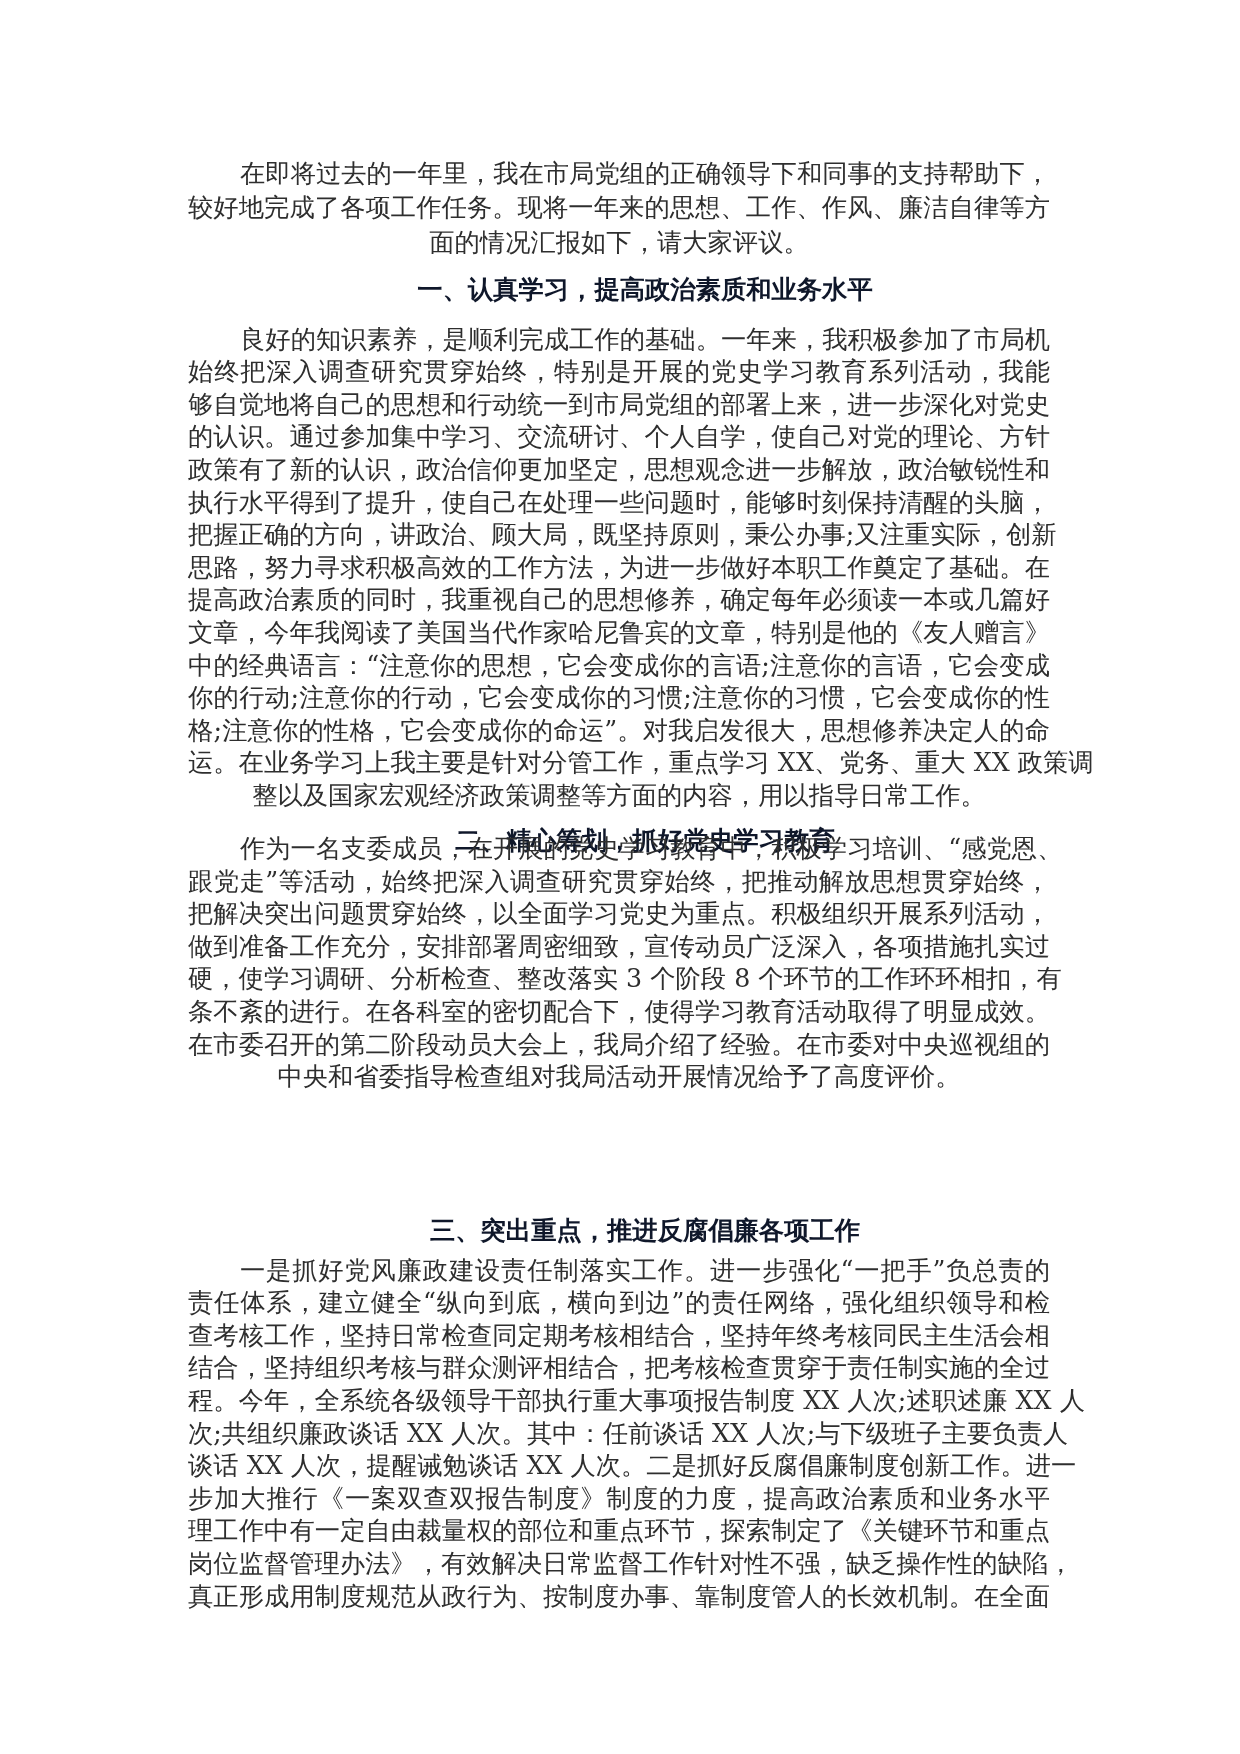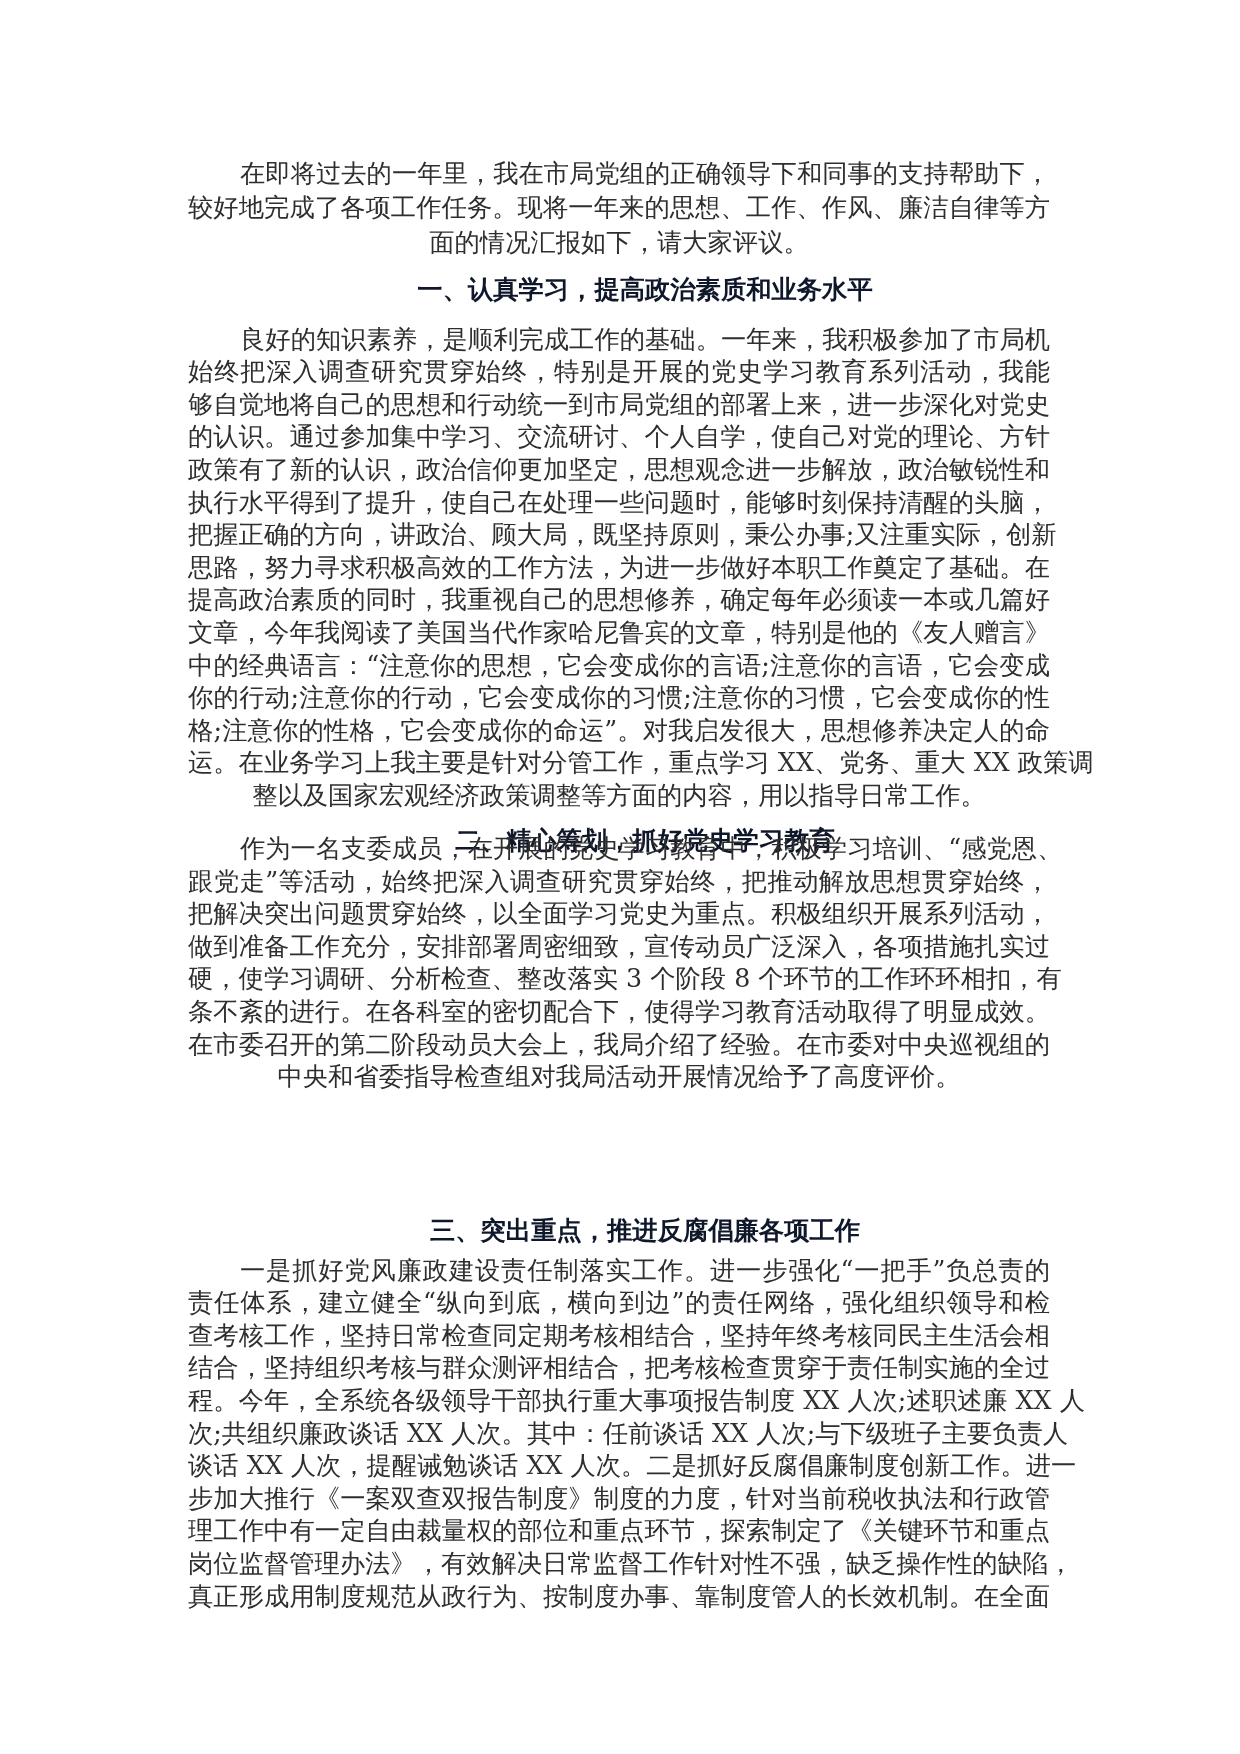--- a/index.html
+++ b/index.html
@@ -115,19 +115,19 @@
   </div>
 
   <div class="block p4">
     <span class="line j indent">一是抓好党风廉政建设责任制落实工作。进一步强化“一把手”负总责的</span>
     <span class="line j">责任体系，建立健全“纵向到底，横向到边”的责任网络，强化组织领导和检</span>
     <span class="line j">查考核工作，坚持日常检查同定期考核相结合，坚持年终考核同民主生活会相</span>
     <span class="line j">结合，坚持组织考核与群众测评相结合，把考核检查贯穿于责任制实施的全过</span>
     <span class="line j">程。今年，全系统各级领导干部执行重大事项报告制度 XX 人次;述职述廉 XX 人</span>
     <span class="line j">次;共组织廉政谈话 XX 人次。其中：任前谈话 XX 人次;与下级班子主要负责人</span>
     <span class="line j">谈话 XX 人次，提醒诫勉谈话 XX 人次。二是抓好反腐倡廉制度创新工作。进一</span>
-    <span class="line j">步加大推行《一案双查双报告制度》制度的力度，针对当前税收执法和行政管</span>
+    <span class="line j">步加大推行《一案双查双报告制度》制度的力度，提高政治素质和业务水平</span>
     <span class="line j">理工作中有一定自由裁量权的部位和重点环节，探索制定了《关键环节和重点</span>
     <span class="line j">岗位监督管理办法》，有效解决日常监督工作针对性不强，缺乏操作性的缺陷，</span>
     <span class="line j">真正形成用制度规范从政行为、按制度办事、靠制度管人的长效机制。在全面</span>
   </div>
 
 </div>
 
 </body></html>

